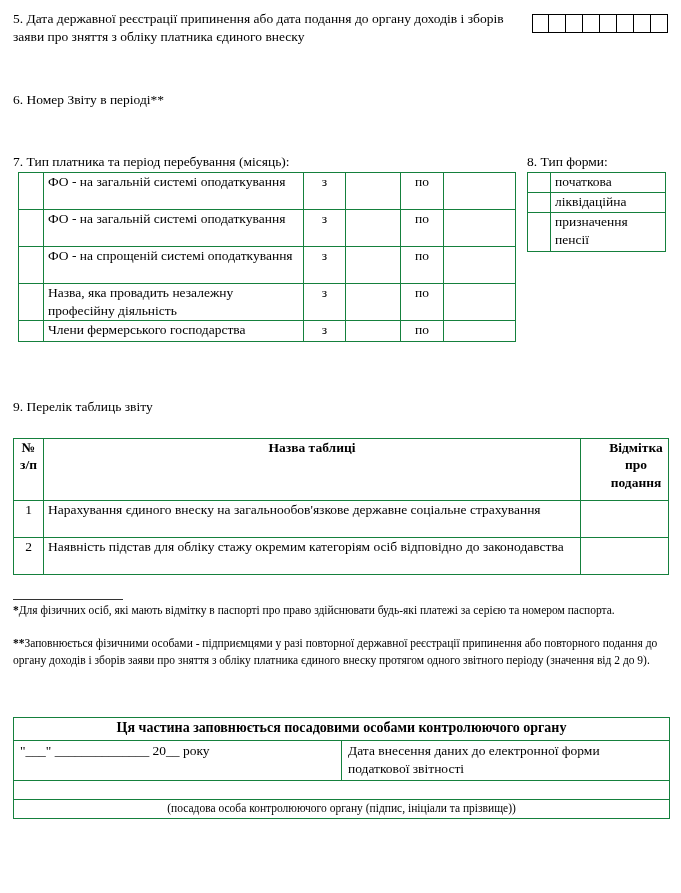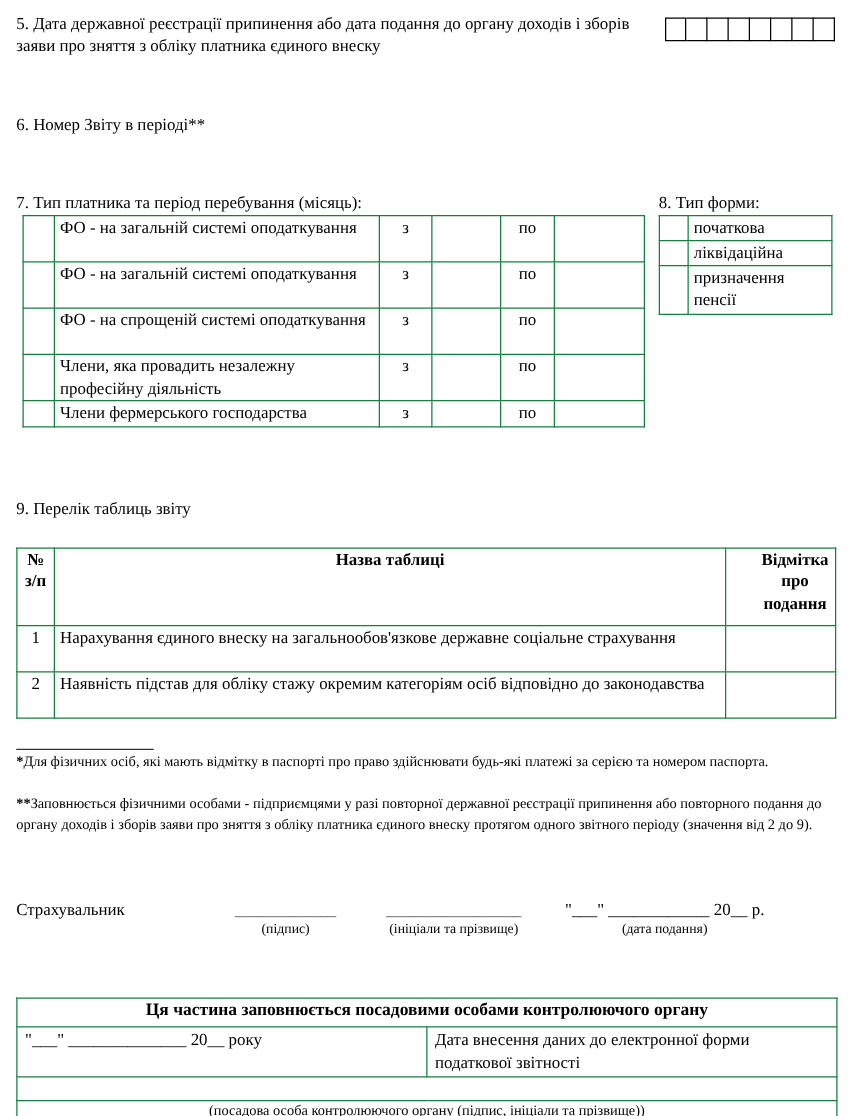--- a/index.html
+++ b/index.html
@@ -130,21 +130,21 @@
           <tr class="r2">
             <td class="c-check"></td>
             <td class="c-name">ФО - на спрощеній системі оподаткування</td>
             <td class="c-z">з</td>
             <td class="c-from"></td>
             <td class="c-po">по</td>
             <td class="c-to"></td>
           </tr>
           <tr class="r2">
             <td class="c-check"></td>
-            <td class="c-name">Члени, яка провадить незалежну професійну діяльність</td>
+            <td class="c-name">Назва, яка провадить незалежну професійну діяльність</td>
             <td class="c-z">з</td>
             <td class="c-from"></td>
             <td class="c-po">по</td>
             <td class="c-to"></td>
           </tr>
           <tr class="r1">
             <td class="c-check"></td>
             <td class="c-name">Члени фермерського господарства</td>
             <td class="c-z">з</td>
             <td class="c-from"></td>
@@ -201,35 +201,20 @@
           <td class="c-mark"></td>
         </tr>
       </tbody>
     </table>
   </div>
 
   <div class="fn-rule"></div>
   <div class="footnote"><span class="fnmark">*</span><span>Для фізичних осіб, які мають відмітку в паспорті про право здійснювати будь-які платежі за серією та номером паспорта.</span></div>
   <div class="footnote second"><span class="fnmark">**</span><span>Заповнюється фізичними особами - підприємцями у разі повторної державної реєстрації припинення або повторного подання до органу доходів і зборів заяви про зняття з обліку платника єдиного внеску протягом одного звітного періоду (значення від 2 до 9).</span></div>
 
-  <div class="signature">
-    <div class="sig-label">Страхувальник</div>
-    <div class="blank-group bg1">
-      <div class="blank-line">____________</div>
-      <div class="caption">(підпис)</div>
-    </div>
-    <div class="blank-group bg2">
-      <div class="blank-line">________________</div>
-      <div class="caption">(ініціали та прізвище)</div>
-    </div>
-    <div class="blank-group bg3">
-      <div class="date-line">"___" ____________ 20__ р.</div>
-      <div class="caption">(дата подання)</div>
-    </div>
-  </div>
 
   <table class="official-table">
     <tbody>
       <tr>
         <td class="ot-title" colspan="2">Ця частина заповнюється посадовими особами контролюючого органу</td>
       </tr>
       <tr>
         <td class="ot-date">"___" ______________ 20__ року</td>
         <td class="ot-entry">Дата внесення даних до електронної форми податкової звітності</td>
       </tr>

